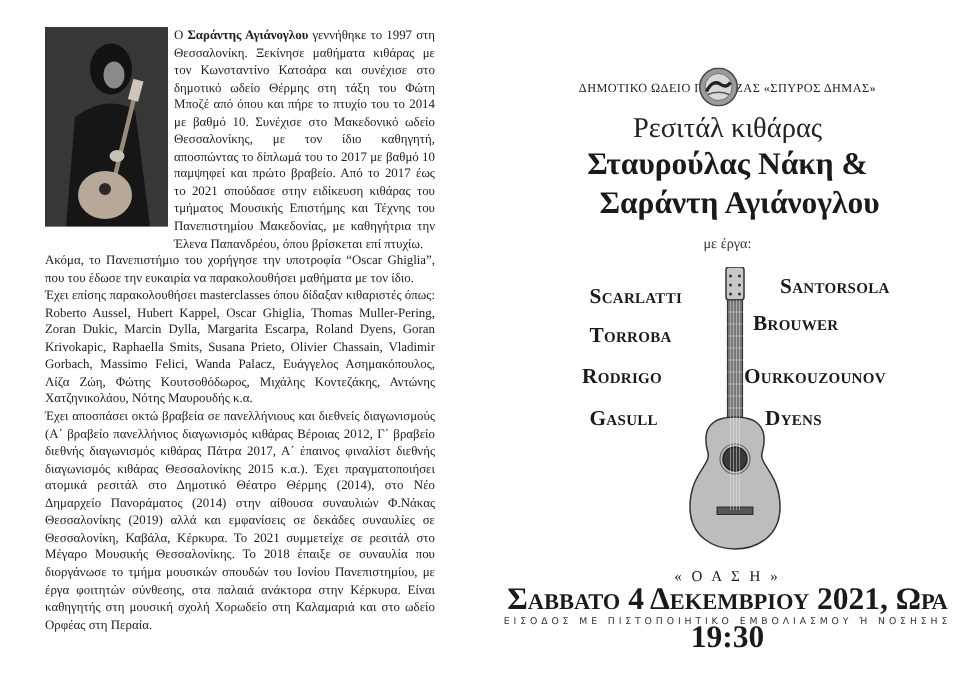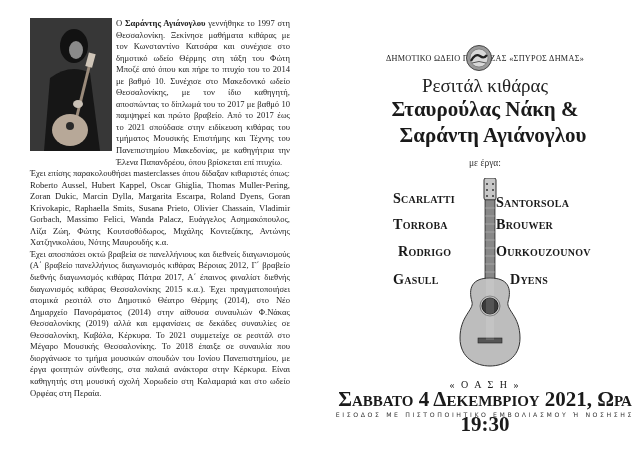--- a/index.html
+++ b/index.html
@@ -44,45 +44,46 @@
       <path d="M20 60 Q40 45 60 55 L70 133 L14 133 Z" fill="#161616"></path>
       <line x1="60" y1="45" x2="44" y2="110" stroke="#9a8a7a" stroke-width="3"></line>
       <rect x="57" y="35" width="7" height="14" fill="#cfc5b8" transform="rotate(15 60 42)"></rect>
       <ellipse cx="40" cy="112" rx="18" ry="16" fill="#b7a898"></ellipse>
       <circle cx="40" cy="108" r="4" fill="#2a2a2a"></circle>
       <ellipse cx="48" cy="86" rx="5" ry="4" fill="#c9c0b5"></ellipse>
     </svg>
   </div>
   <div class="bio">
     <p class="bio-intro"><span>Ο </span><b>Σαράντης Αγιάνογλου</b><span> γεννήθηκε το 1997 στη Θεσσαλονίκη. Ξεκίνησε μαθήματα κιθάρας με τον Κωνσταντίνο Κατσάρα και συνέχισε στο δημοτικό ωδείο Θέρμης στη τάξη του Φώτη Μποζέ από όπου και πήρε το πτυχίο του το 2014 με βαθμό 10. Συνέχισε στο Μακεδονικό ωδείο Θεσσαλονίκης, με τον ίδιο καθηγητή, αποσπώντας το δίπλωμά του το 2017 με βαθμό 10 παμψηφεί και πρώτο βραβείο. Από το 2017 έως το 2021 σπούδασε στην ειδίκευση κιθάρας του τμήματος Μουσικής Επιστήμης και Τέχνης του Πανεπιστημίου Μακεδονίας, με καθηγήτρια την Έλενα Παπανδρέου, όπου βρίσκεται επί πτυχίω.</span></p>
+    <p>Ακόμα, το Πανεπιστήμιο του χορήγησε την υποτροφία “Oscar Ghiglia”, που του έδωσε την ευκαιρία να παρακολουθήσει μαθήματα με τον ίδιο.</p>
     <p>Έχει επίσης παρακολουθήσει masterclasses όπου δίδαξαν κιθαριστές όπως: Roberto Aussel, Hubert Kappel, Oscar Ghiglia, Thomas Muller-Pering, Zoran Dukic, Marcin Dylla, Margarita Escarpa, Roland Dyens, Goran Krivokapic, Raphaella Smits, Susana Prieto, Olivier Chassain, Vladimir Gorbach, Massimo Felici, Wanda Palacz, Ευάγγελος Ασημακόπουλος, Λίζα Ζώη, Φώτης Κουτσοθόδωρος, Μιχάλης Κοντεζάκης, Αντώνης Χατζηνικολάου, Νότης Μαυρουδής κ.α.</p>
     <p>Έχει αποσπάσει οκτώ βραβεία σε πανελλήνιους και διεθνείς διαγωνισμούς (Α΄ βραβείο πανελλήνιος διαγωνισμός κιθάρας Βέροιας 2012, Γ΄ βραβείο διεθνής διαγωνισμός κιθάρας Πάτρα 2017, Α΄ έπαινος φιναλίστ διεθνής διαγωνισμός κιθάρας Θεσσαλονίκης 2015 κ.α.). Έχει πραγματοποιήσει ατομικά ρεσιτάλ στο Δημοτικό Θέατρο Θέρμης (2014), στο Νέο Δημαρχείο Πανοράματος (2014) στην αίθουσα συναυλιών Φ.Νάκας Θεσσαλονίκης (2019) αλλά και εμφανίσεις σε δεκάδες συναυλίες σε Θεσσαλονίκη, Καβάλα, Κέρκυρα. Το 2021 συμμετείχε σε ρεσιτάλ στο Μέγαρο Μουσικής Θεσσαλονίκης. Το 2018 έπαιξε σε συναυλία που διοργάνωσε το τμήμα μουσικών σπουδών του Ιονίου Πανεπιστημίου, με έργα φοιτητών σύνθεσης, στα παλαιά ανάκτορα στην Κέρκυρα. Είναι καθηγητής στη μουσική σχολή Χορωδείο στη Καλαμαριά και στο ωδείο Ορφέας στη Περαία.</p>
   </div>
 </div>
 
 <div class="right">
   <div class="org">ΔΗΜΟΤΙΚΟ ΩΔΕΙΟ ΠΡΕΒΕΖΑΣ «ΣΠΥΡΟΣ ΔΗΜΑΣ»</div>
   <svg class="logo" viewBox="0 0 26 26">
     <circle cx="13" cy="13" r="12.5" fill="#9a9a9a" stroke="#444" stroke-width="1"></circle>
     <circle cx="13" cy="13" r="9" fill="#d8d8d8" stroke="#666" stroke-width="0.6"></circle>
     <path d="M5 16 Q9 8 14 11 Q18 14 21 10" fill="none" stroke="#222" stroke-width="2.2"></path>
     <path d="M6 18 Q13 15 20 18" fill="none" stroke="#555" stroke-width="1"></path>
   </svg>
   <div class="subtitle">Ρεσιτάλ κιθάρας</div>
   <div class="performer1">Σταυρούλας Νάκη  &amp;</div>
   <div class="performer2">Σαράντη Αγιάνογλου</div>
   <div class="works-label">με έργα:</div>
 
   <div class="composer" style="left:63px; top:190px;">Scarlatti</div>
   <div class="composer" style="left:63px; top:216px;">Torroba</div>
-  <div class="composer" style="left:68px; top:243px;">Rodrigo</div>
+  <div class="composer" style="left:58px; top:243px;">Rodrigo</div>
   <div class="composer" style="left:63px; top:271px;text-align:right;">Gasull</div>
 
-  <div class="composer" style="left:166px; top:194px;">Santorsola</div>
-  <div class="composer" style="left:166px; top:216px;">Brouwer</div>
+  <div class="composer" style="left:166px; top:183px;padding-left:24px;">Santorsola</div>
+  <div class="composer" style="left:166px; top:208px;padding-left:6px;">Brouwer</div>
   <div class="composer" style="left:166px; top:243px;">Ourkouzounov</div>
   <div class="composer" style="left:180px; top:271px;">Dyens</div>
 
   <div class="date">Σαββατο 4  Δεκεμβριου 2021, Ωρα 19:30</div>
   <div class="venue">« Ο Α Σ Η »</div>
   <div class="note">ΕΙΣΟΔΟΣ ΜΕ ΠΙΣΤΟΠΟΙΗΤΙΚΟ ΕΜΒΟΛΙΑΣΜΟΥ Ή ΝΟΣΗΣΗΣ</div>
 </div>
 
 <svg class="guitar" viewBox="0 0 80 190">
   <rect x="34" y="0" width="12" height="22" rx="2" fill="#c8c8c8" stroke="#333" stroke-width="1"></rect>

